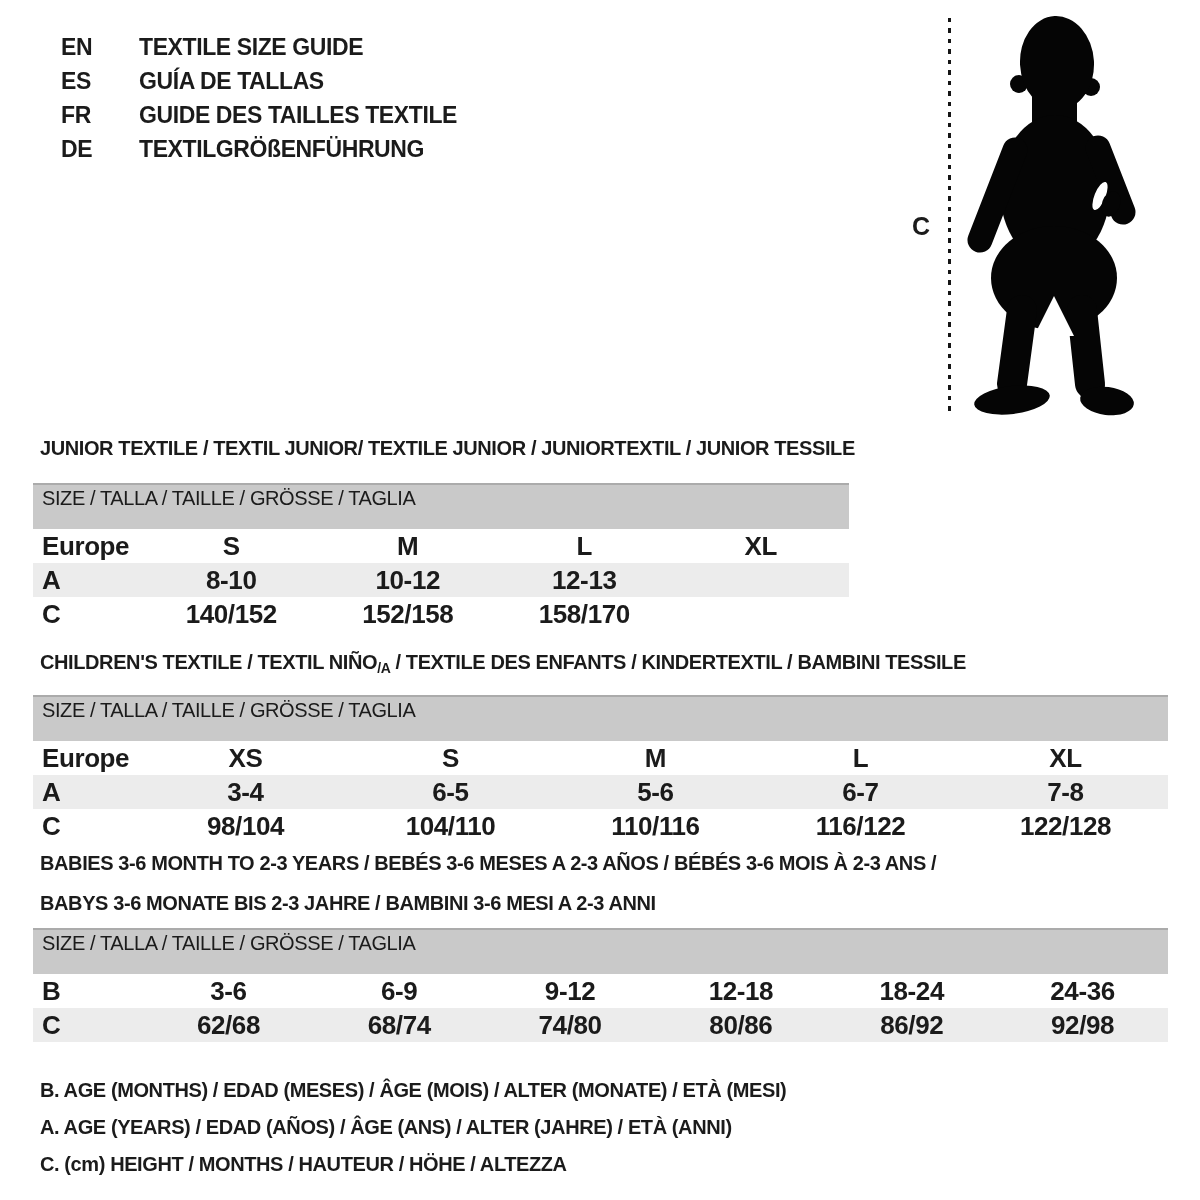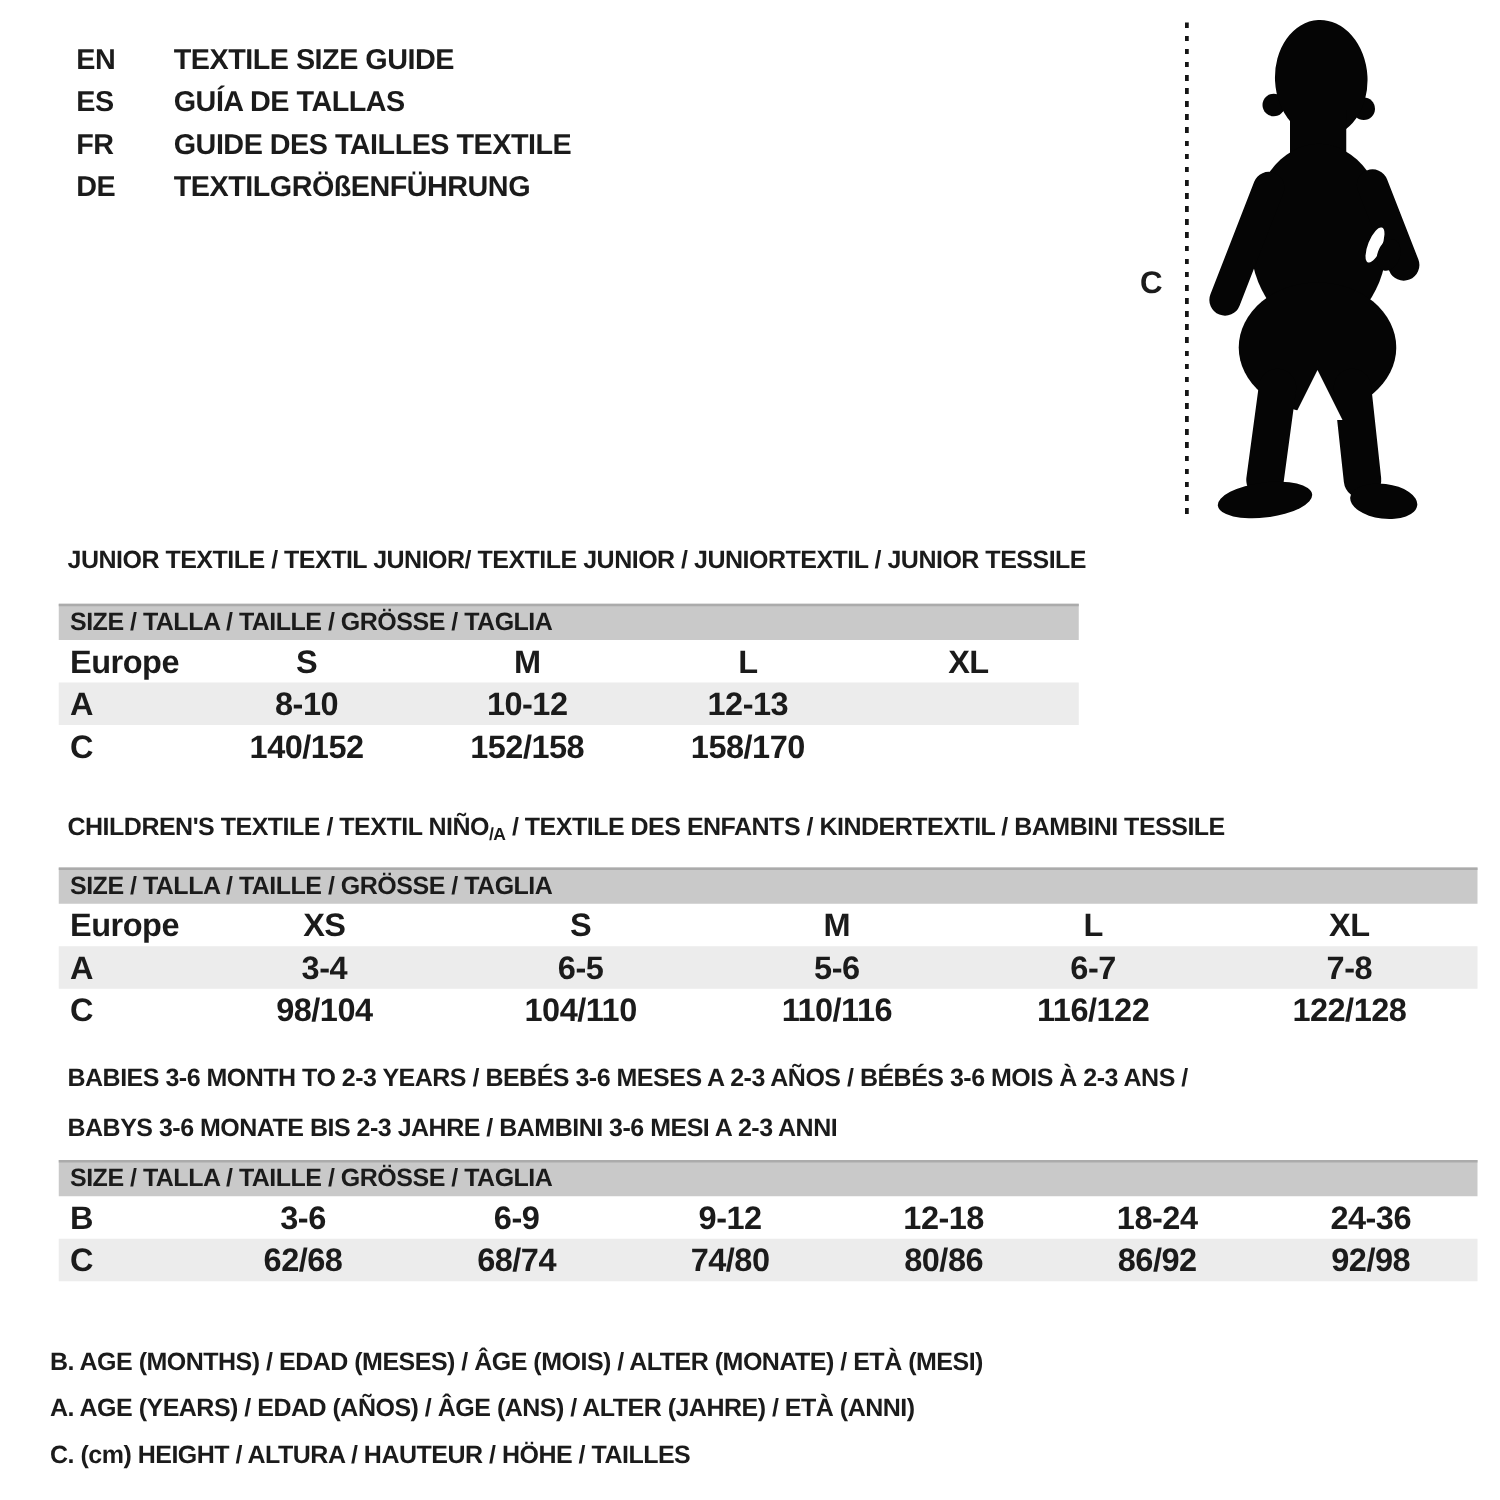--- a/index.html
+++ b/index.html
@@ -21,35 +21,35 @@
   .lang-title{white-space:nowrap;}
 
   
   .figure{position:absolute;left:900px;top:0;width:300px;height:430px;}
   .measure-line{position:absolute;left:48px;top:18px;width:3px;height:398px;
     background:repeating-linear-gradient(to bottom,#151515 0 4.5px,transparent 4.5px 10.5px);}
   .measure-label{position:absolute;left:12px;top:212px;font-size:25px;font-weight:bold;}
   .silhouette{position:absolute;left:62px;top:16px;}
 
   
-  .section{position:absolute;left:47px;}
+  .section{position:absolute;left:33px;}
   .section-title{font-size:20px;font-weight:bold;letter-spacing:-0.4px;line-height:24px;
     padding-left:7px;white-space:nowrap;}
   .section-title sub{font-size:14px;vertical-align:-4px;}
   #section-junior{top:436px;width:816px;}
   #section-children{top:650px;width:1135px;}
   #section-babies{top:843px;width:1135px;}
   #section-junior .size-table{margin-top:23px;}
   #section-children .size-table{margin-top:15px;}
   #section-babies .section-title{line-height:40px;}
   #section-babies .size-table{margin-top:5px;}
 
-  .table-header{height:29px;line-height:27px;background:var(--bar-bg);
+  .table-header{height:46px;line-height:27px;background:var(--bar-bg);
     border-top:2px solid var(--bar-border);
-    font-size:20px;font-weight:bold;letter-spacing:-0.4px;padding-left:9px;}
+    font-size:20px;font-weight:normal;letter-spacing:-0.4px;padding-left:9px;}
   .trow{display:grid;height:34px;line-height:34px;font-size:26px;font-weight:bold;letter-spacing:-0.4px;}
   .trow.shaded{background:var(--shade);}
   .tlabel{text-align:left;padding-left:9px;}
   .tcell{text-align:center;}
 
   
   .footnotes{position:absolute;left:40px;top:1072px;}
   .footnote{font-size:20px;font-weight:bold;letter-spacing:-0.4px;line-height:37px;white-space:nowrap;}
 </style>
 </head>
@@ -203,16 +203,16 @@
             <div class="tcell">86/92</div>
             <div class="tcell">92/98</div>
           </div>
         </div>
     </div>
   </div>
 
   <div class="footnotes">
     <div class="footnote">B. AGE (MONTHS) / EDAD (MESES) / ÂGE (MOIS) / ALTER (MONATE) / ETÀ (MESI)</div>
     <div class="footnote">A. AGE (YEARS) / EDAD (AÑOS) / ÂGE (ANS) / ALTER (JAHRE) / ETÀ (ANNI)</div>
-    <div class="footnote">C. (cm) HEIGHT / ALTURA / HAUTEUR / HÖHE / TAILLES</div>
+    <div class="footnote">C. (cm) HEIGHT / MONTHS / HAUTEUR / HÖHE / ALTEZZA</div>
   </div>
 
 </div>
 
 </body></html>

